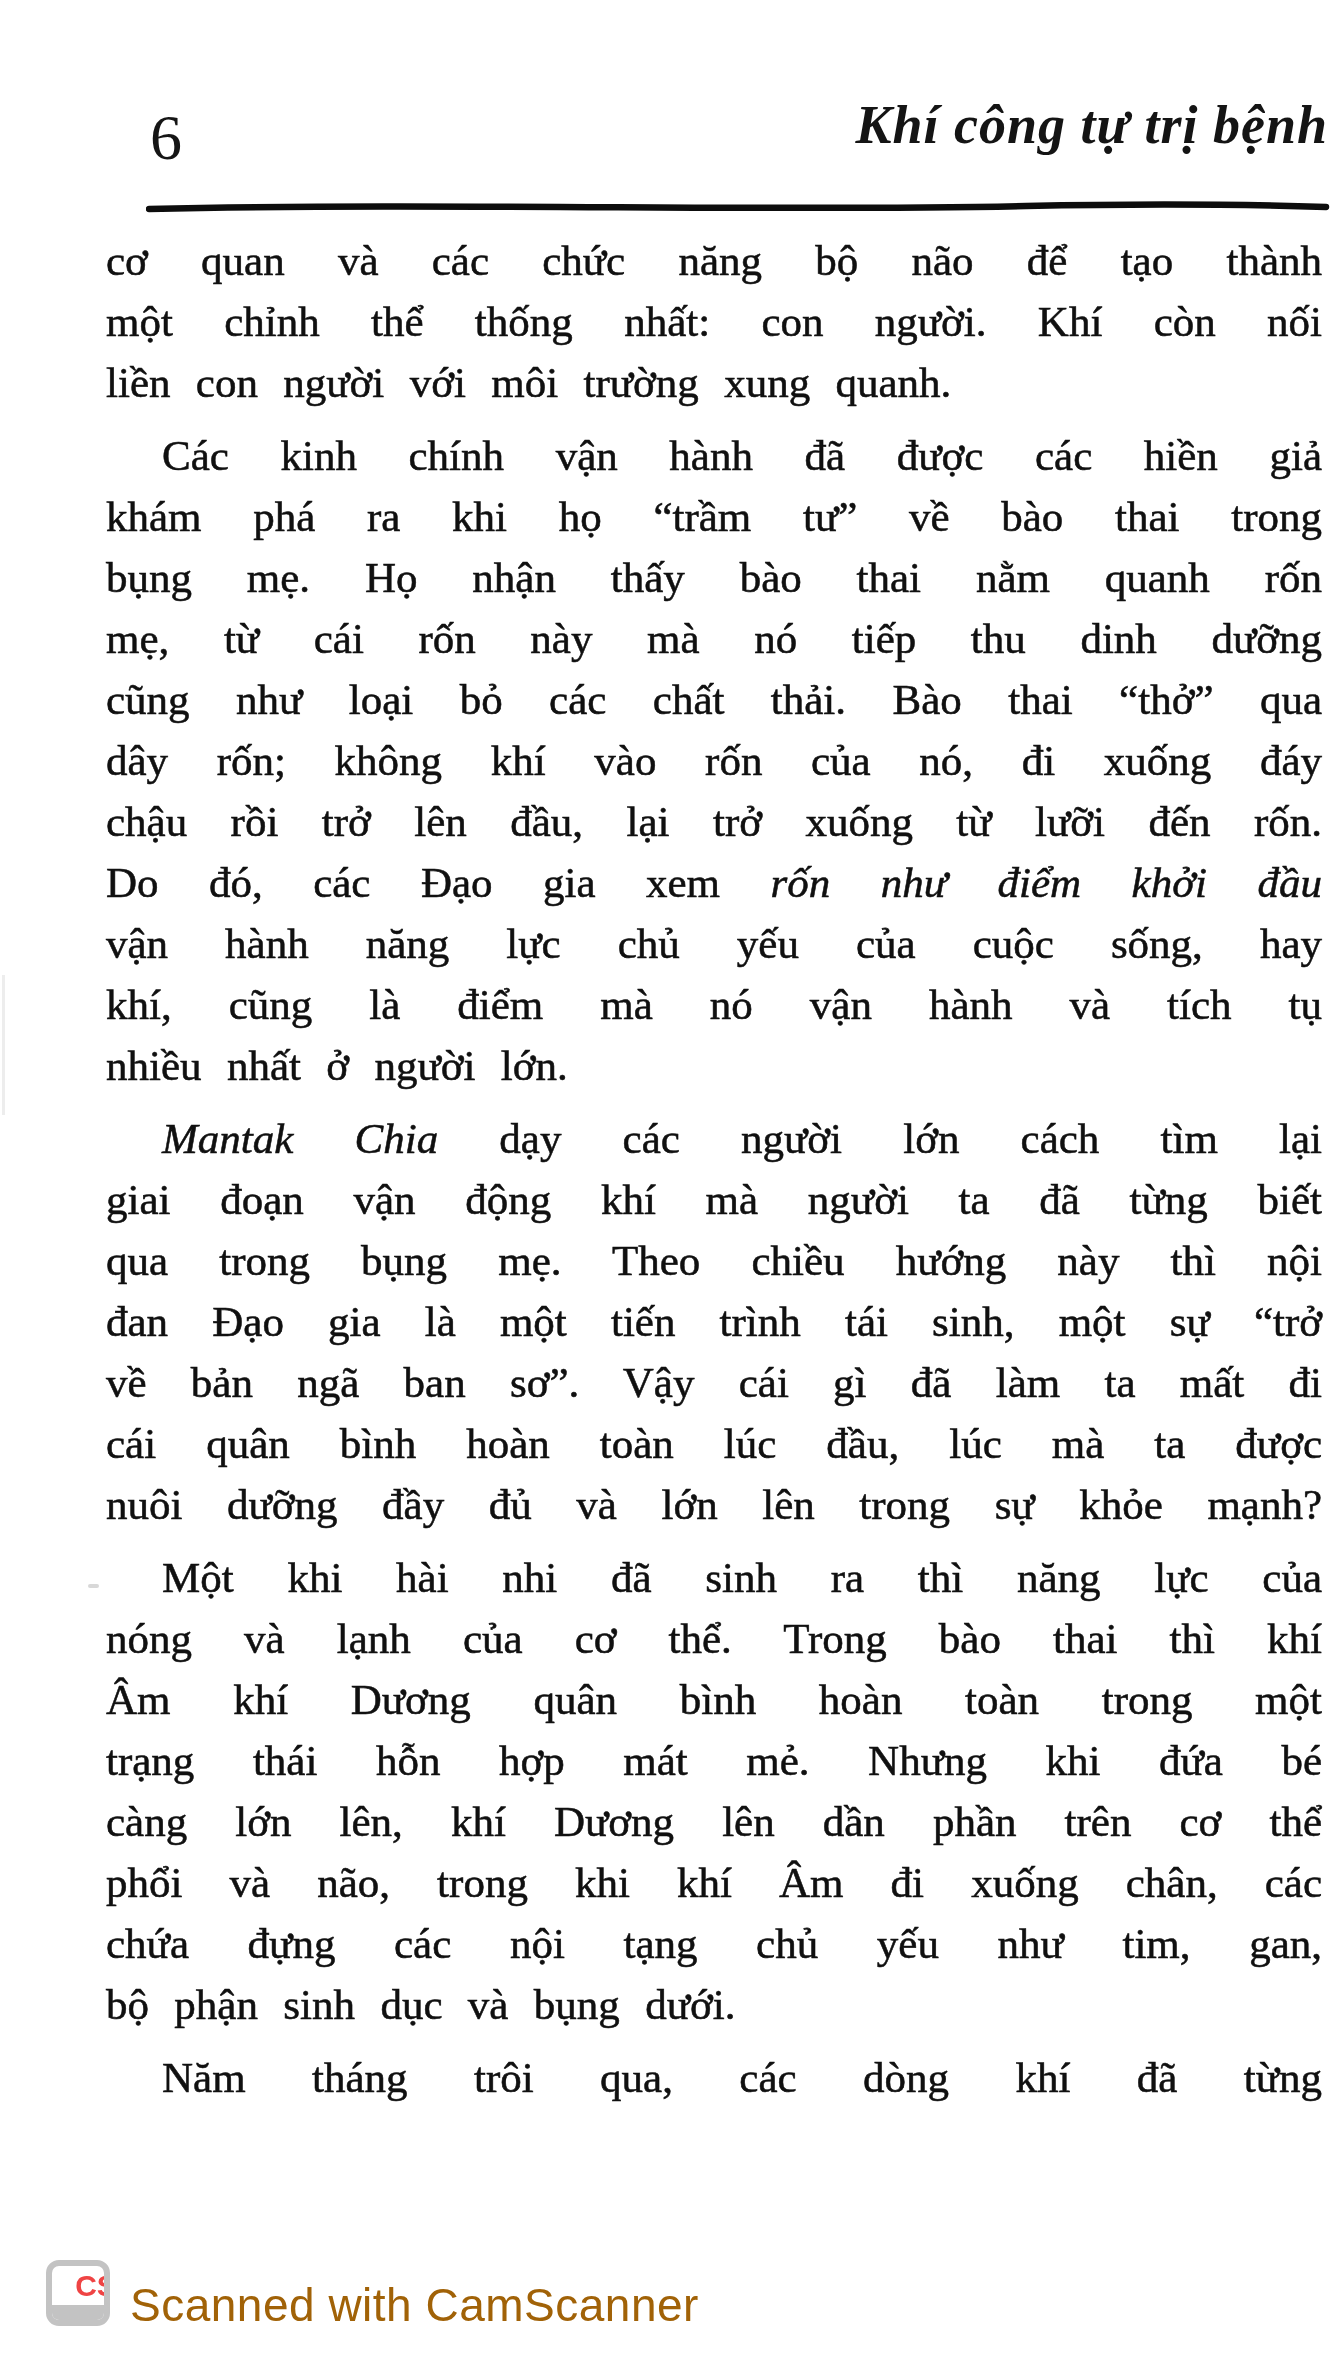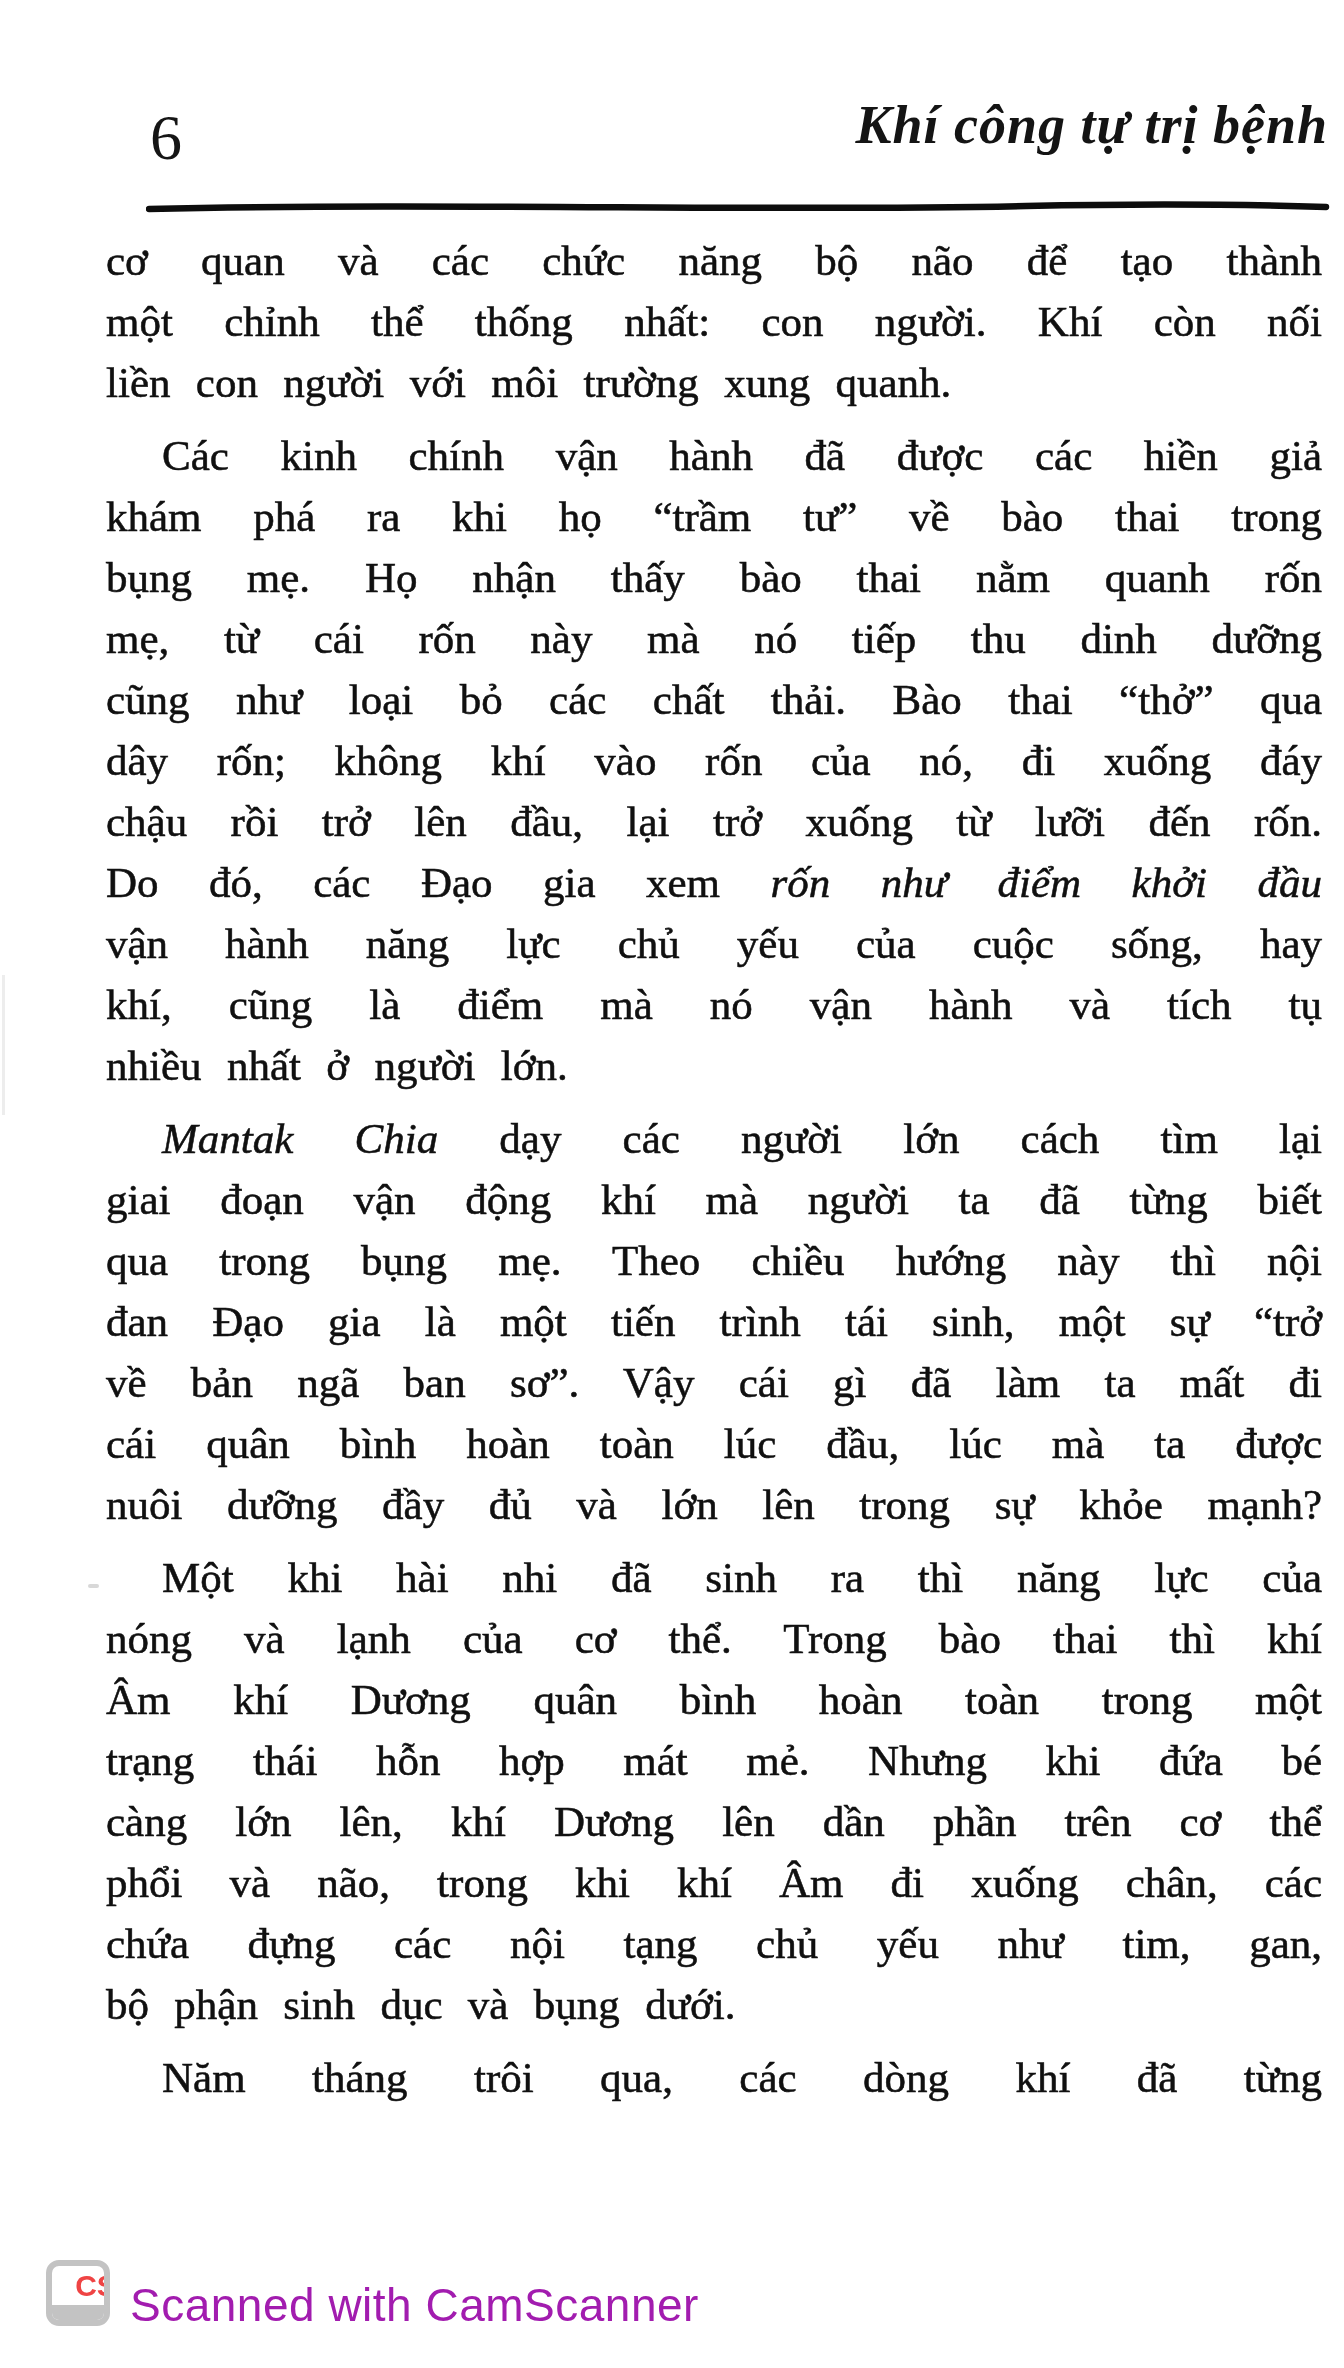--- a/index.html
+++ b/index.html
@@ -119,21 +119,21 @@
   }
   .cs-bar {
     position: absolute;
     left: 0; right: 0; bottom: 0;
     height: 15px;
     background: #c3c3c3;
   }
   .footer-text {
     font-family: "Liberation Sans", sans-serif;
     font-size: 46px;
-    color: #a21caf;
+    color: #a16207;
     letter-spacing: 0.5px;
     white-space: nowrap;
     margin-top: 24px;
   }
 </style>
 </head>
 <body>
 
 <div class="page">
 

